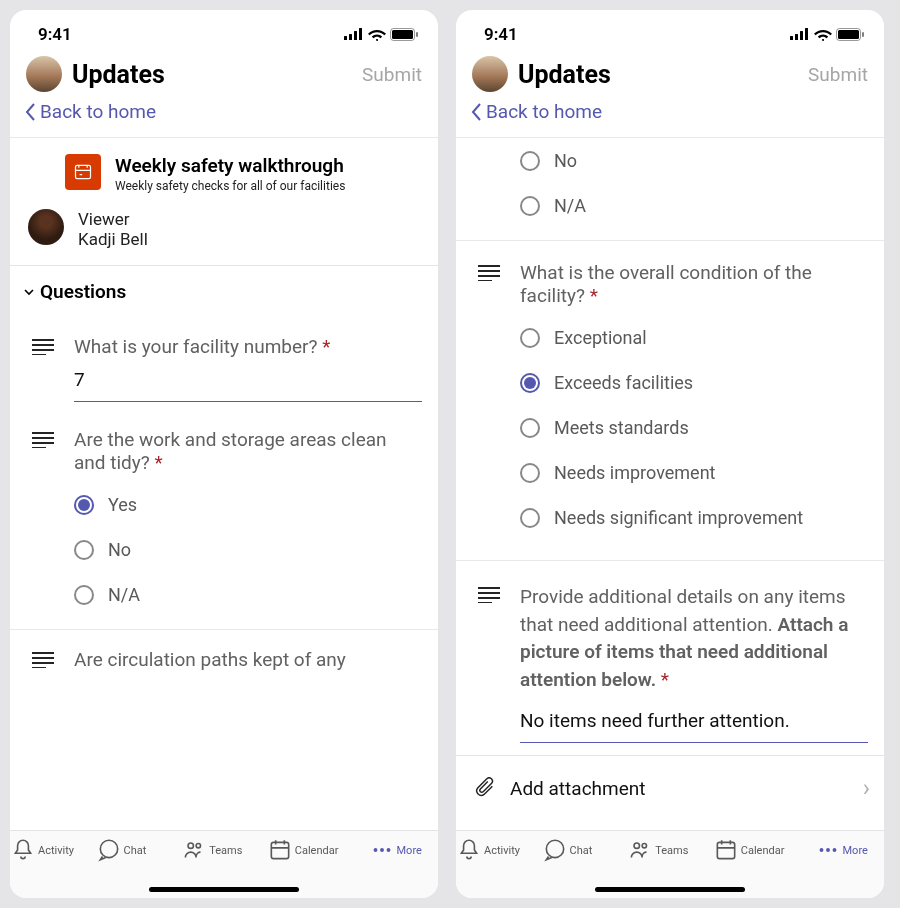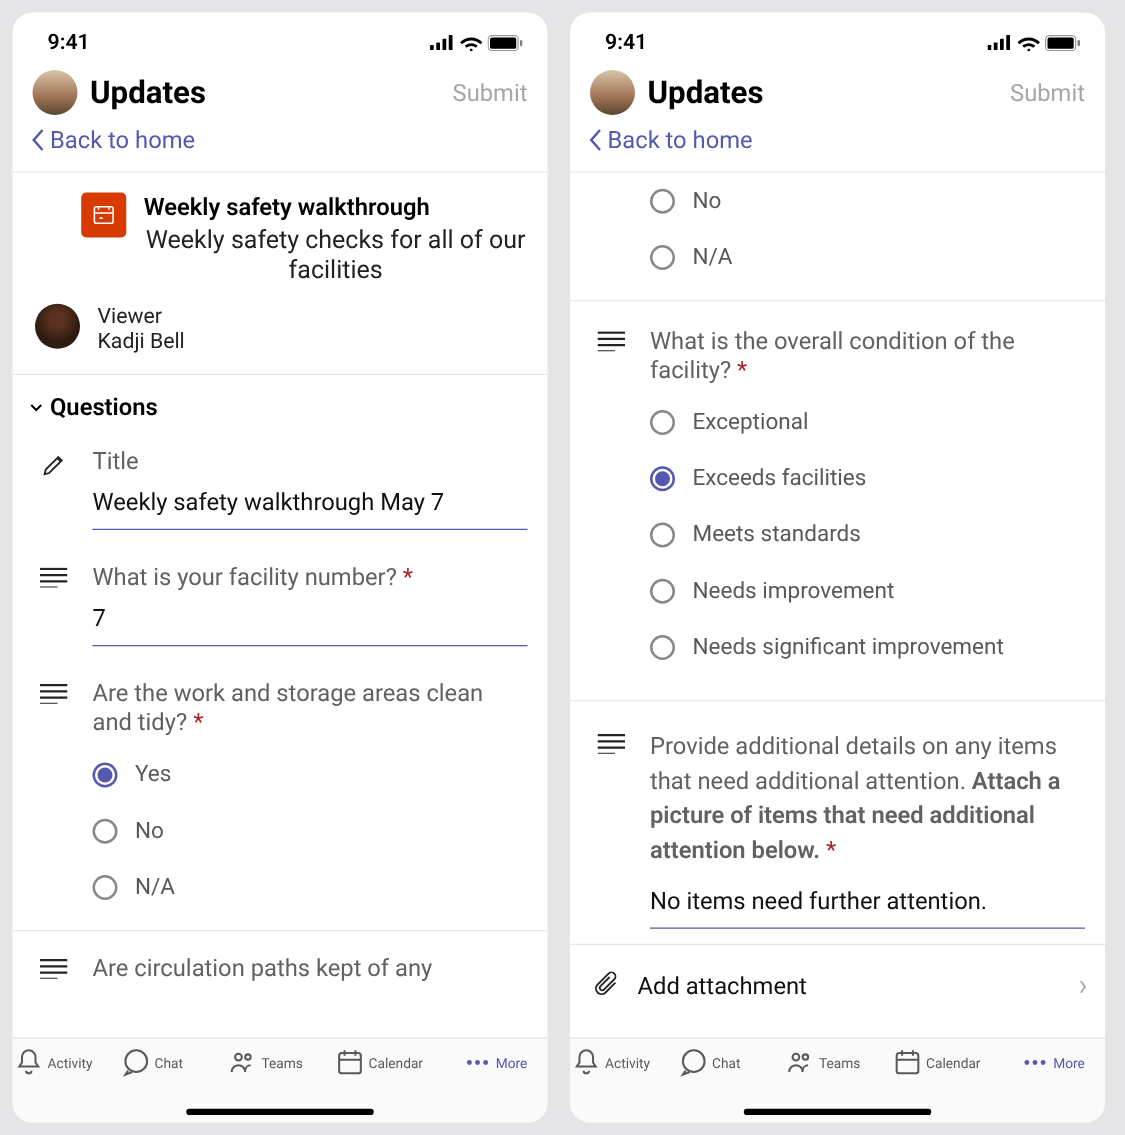--- a/index.html
+++ b/index.html
@@ -77,21 +77,21 @@
     margin-left: 37px;
   }
   .app-icon {
     width: 36px; height: 36px; border-radius: 4px;
     background: #D83B01;
     display:flex;align-items:center;justify-content:center;color:#fff;font-size:18px;
     flex-shrink:0;
   }
   .card-titles { flex:1; }
   .ct1 { font-size: 19px; font-weight: 600; }
-  .ct2 { font-size: 20px; color: #222; font-weight: 400; margin-top:2px;text-align:center;}
+  .ct2 { font-size: 12px; color: #222; font-weight: 400; margin-top:2px;}
   .viewer {
     display:flex; gap:14px; padding: 10px 16px 16px 18px;
     border-bottom: 1px solid #e5e5e5;
   }
   .vavatar {width:36px;height:36px;border-radius:50%;background: radial-gradient(circle at 50% 35%, #5a3220 20%, #2e1c10 60%);flex-shrink:0;}
   .vlabel1{font-size:17px;color:#222;}
   .vlabel2{font-size:17px;color:#222;margin-top:0px;}
   .section-h {
     display:flex;align-items:center;gap:4px;
     padding: 14px 16px 8px 12px;
@@ -216,31 +216,20 @@
       </div>
     </div>
 
     <div class="section-h">
       <svg width="14" height="14" viewBox="0 0 14 14">
           <path d="M3 5l4 4 4-4" fill="none" stroke="#000" stroke-width="1.6"></path>
         </svg>
       <span>Questions</span>
     </div>
 
-    <div class="q">
-      <div class="qicon">
-        <svg width="22" height="22" viewBox="0 0 24 24">
-            <path d="M4 20l1-4L16 5l3 3L8 19l-4 1zM15 6l3 3" fill="none" stroke="#242424" stroke-width="1.6"></path>
-          </svg>
-      </div>
-      <div class="qbody">
-        <div class="qlabel">Title</div>
-        <div class="qvalue">Weekly safety walkthrough May 7</div>
-      </div>
-    </div>
 
     <div class="q" style="margin-top:12px;">
       <div class="qicon">
         <svg width="22" height="16" viewBox="0 0 22 16">
             <path d="M0 1h22M0 6h22M0 11h22M0 16h14" stroke="#242424" stroke-width="1.8"></path>
           </svg>
       </div>
       <div class="qbody">
         <div class="qlabel">
           <span>What is your facility number?</span>

